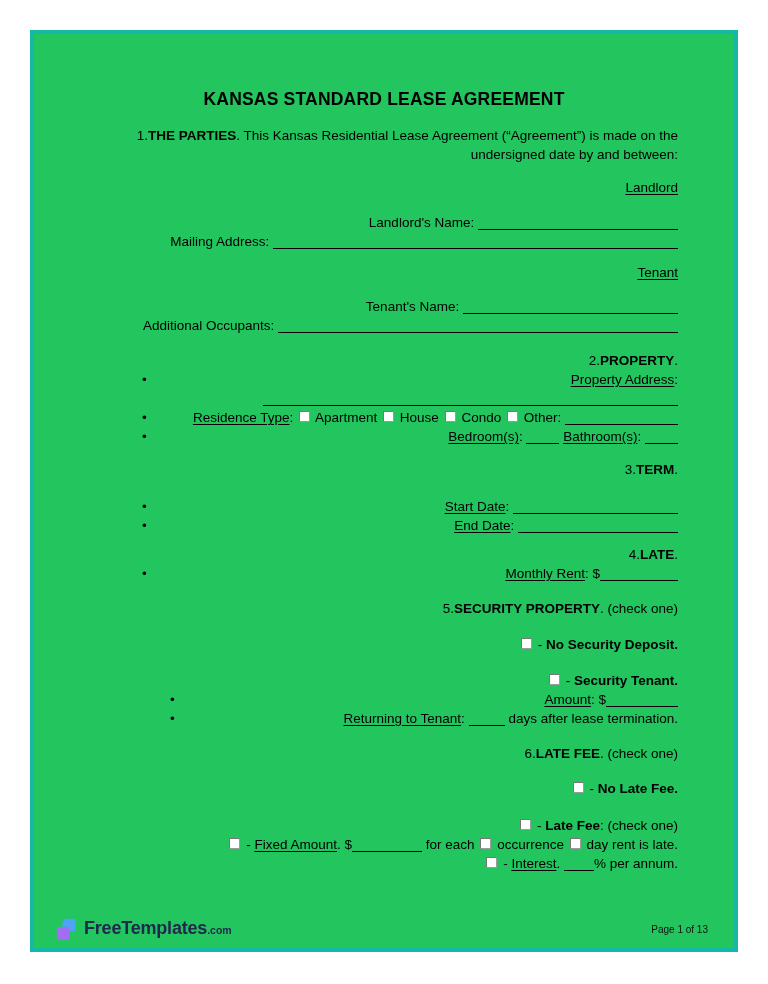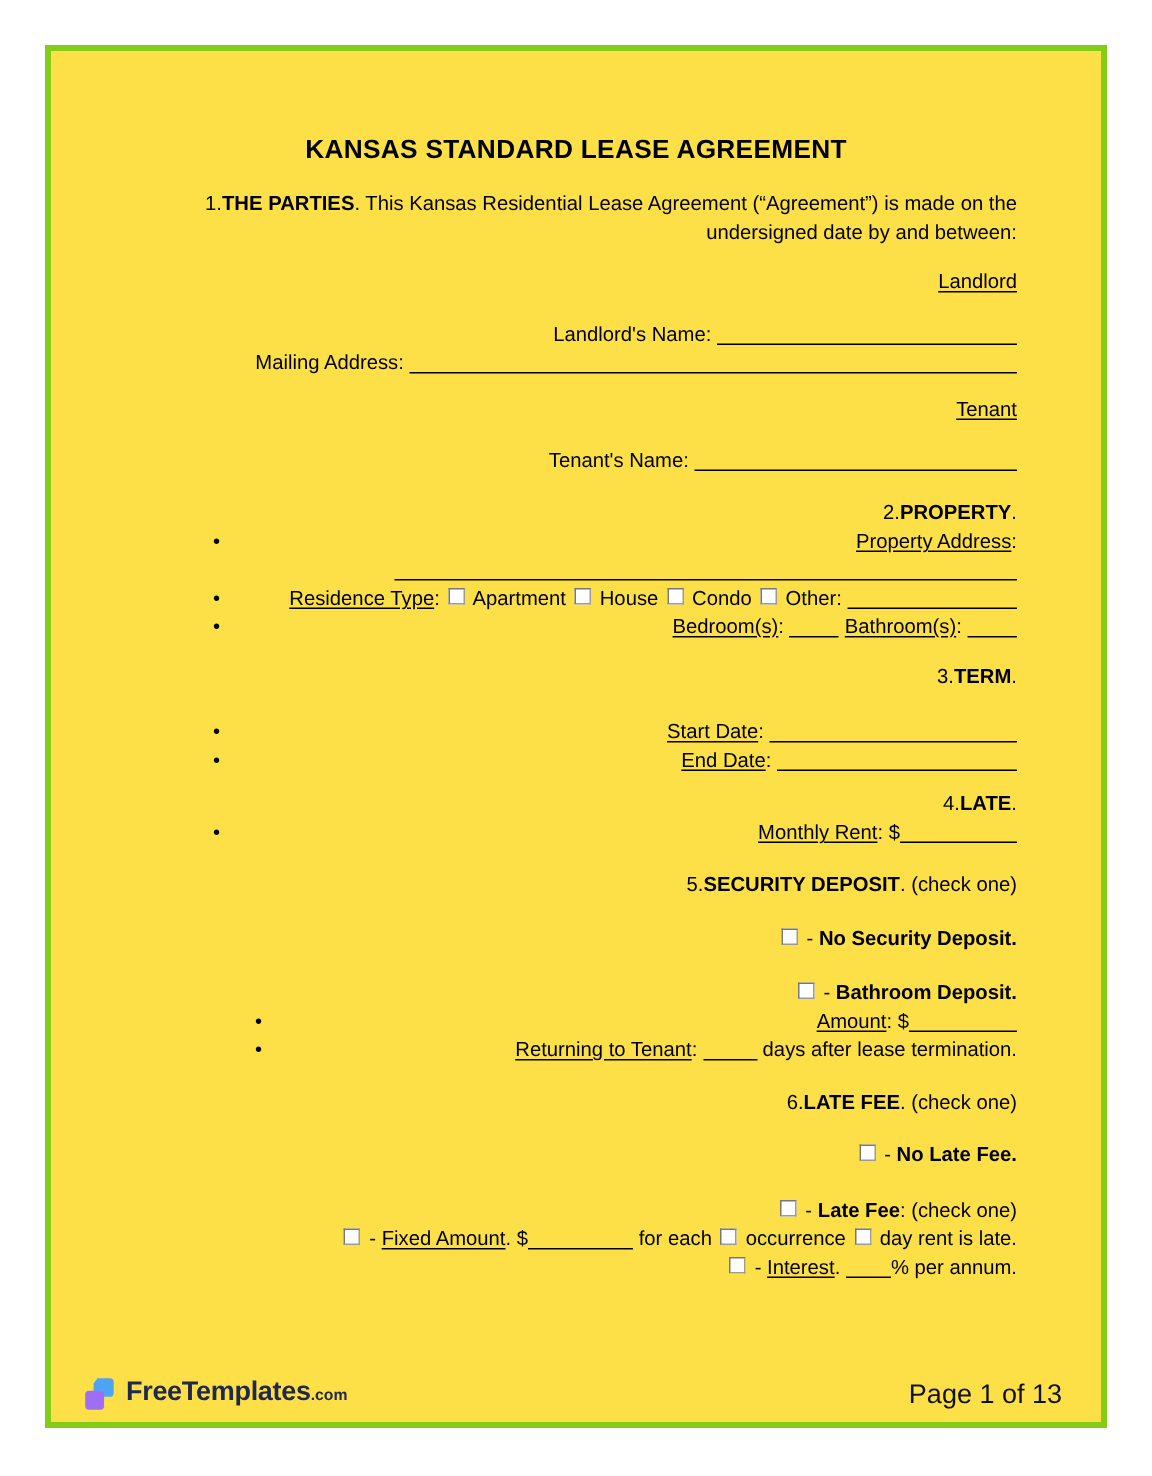--- a/index.html
+++ b/index.html
@@ -7,22 +7,22 @@
     width: 768px; height: 984px;
     background: #ffffff;
     font-family: "Liberation Sans", sans-serif;
     color: #000;
     overflow: hidden;
   }
   .page {
     position: absolute;
     left: 30px; top: 30px;
     width: 700px; height: 914px;
-    border: 4px solid #84cc16;
-    background: #fde047;
+    border: 4px solid #14b8a6;
+    background: #22c55e;
   }
   .content {
     padding: 54px 56px 0 56px;
     font-size: 13.5px;
     line-height: 19px;
   }
   .title {
     font-size: 17.5px;
     line-height: 22px;
     font-weight: 700;
@@ -68,21 +68,21 @@
     justify-content: space-between;
     align-items: center;
   }
   .brand { display: flex; align-items: center; gap: 7px; }
   .brand-text { line-height: 23px; }
   .brand-name {
     font-size: 18px; font-weight: 700;
     color: #20294d; letter-spacing: -0.2px;
   }
   .brand-tld { font-size: 10.5px; font-weight: 700; color: #20294d; }
-  .page-num { font-size: 18px; color: #111; }
+  .page-num { font-size: 10px; color: #111; }
   
   .w-lname { width: 200px; } .w-mail { width: 405px; }
   .w-tname { width: 215px; } .w-occ { width: 400px; }
   .w-paddr { width: 415px; } .w-other { width: 113px; }
   .w-bed { width: 33px; } .w-bath { width: 33px; }
   .w-start { width: 165px; } .w-end { width: 160px; }
   .w-rent { width: 78px; } .w-due { width: 32px; }
   .w-amt { width: 72px; } .w-ret { width: 36px; }
   .w-fix { width: 70px; } .w-int { width: 30px; }
 </style>
@@ -106,20 +106,24 @@
       <span>Mailing Address:</span>
       <span class="blank w-mail"></span>
     </div>
 
     <div class="row ind1 mt12"><span class="u">Tenant</span></div>
 
     <div class="row ind2 mt15">
       <span>Tenant's Name:</span>
       <span class="blank w-tname"></span>
     </div>
+    <div class="row ind2">
+      <span>Additional Occupants:</span>
+      <span class="blank w-occ"></span>
+    </div>
 
     <div class="row mt16"><span class="num">2.</span><span class="b">PROPERTY</span><span>.</span></div>
 
     <div class="row bul"><span class="u">Property Address</span><span>:</span>
       <span class="blank w-paddr"></span>
     </div>
     <div class="row bul"><span class="u">Residence Type</span><span>:</span>
       <span class="cb"></span>
       <span>Apartment</span>
       <span class="cb"></span>
@@ -144,32 +148,32 @@
     <div class="row bul"><span class="u">End Date</span><span>:</span>
       <span class="blank w-end"></span>
     </div>
 
     <div class="row mt10"><span class="num">4.</span><span class="b">LATE</span><span>.</span></div>
 
     <div class="row bul"><span class="u">Monthly Rent</span><span>:</span>
       <span>$</span><span class="blank w-rent"></span>
     </div>
 
-    <div class="row mt16"><span class="num">5.</span><span class="b">SECURITY DEPOSIT</span><span>. (check one)</span></div>
+    <div class="row mt16"><span class="num">5.</span><span class="b">SECURITY PROPERTY</span><span>. (check one)</span></div>
 
     <div class="row cbrow mt17">
       <span class="cb"></span>
       <span>-</span>
       <span class="b">No Security Deposit.</span>
     </div>
 
     <div class="row cbrow mt17">
       <span class="cb"></span>
       <span>-</span>
-      <span class="b">Bathroom Deposit.</span>
+      <span class="b">Security Tenant.</span>
     </div>
     <div class="row subbul"><span class="u">Amount</span><span>:</span>
       <span>$</span><span class="blank w-amt"></span>
     </div>
     <div class="row subbul"><span class="u">Returning to Tenant</span><span>:</span>
       <span class="blank w-ret"></span>
       <span>days after lease termination.</span>
     </div>
 
     <div class="row mt16"><span class="num">6.</span><span class="b">LATE FEE</span><span>. (check one)</span></div>

